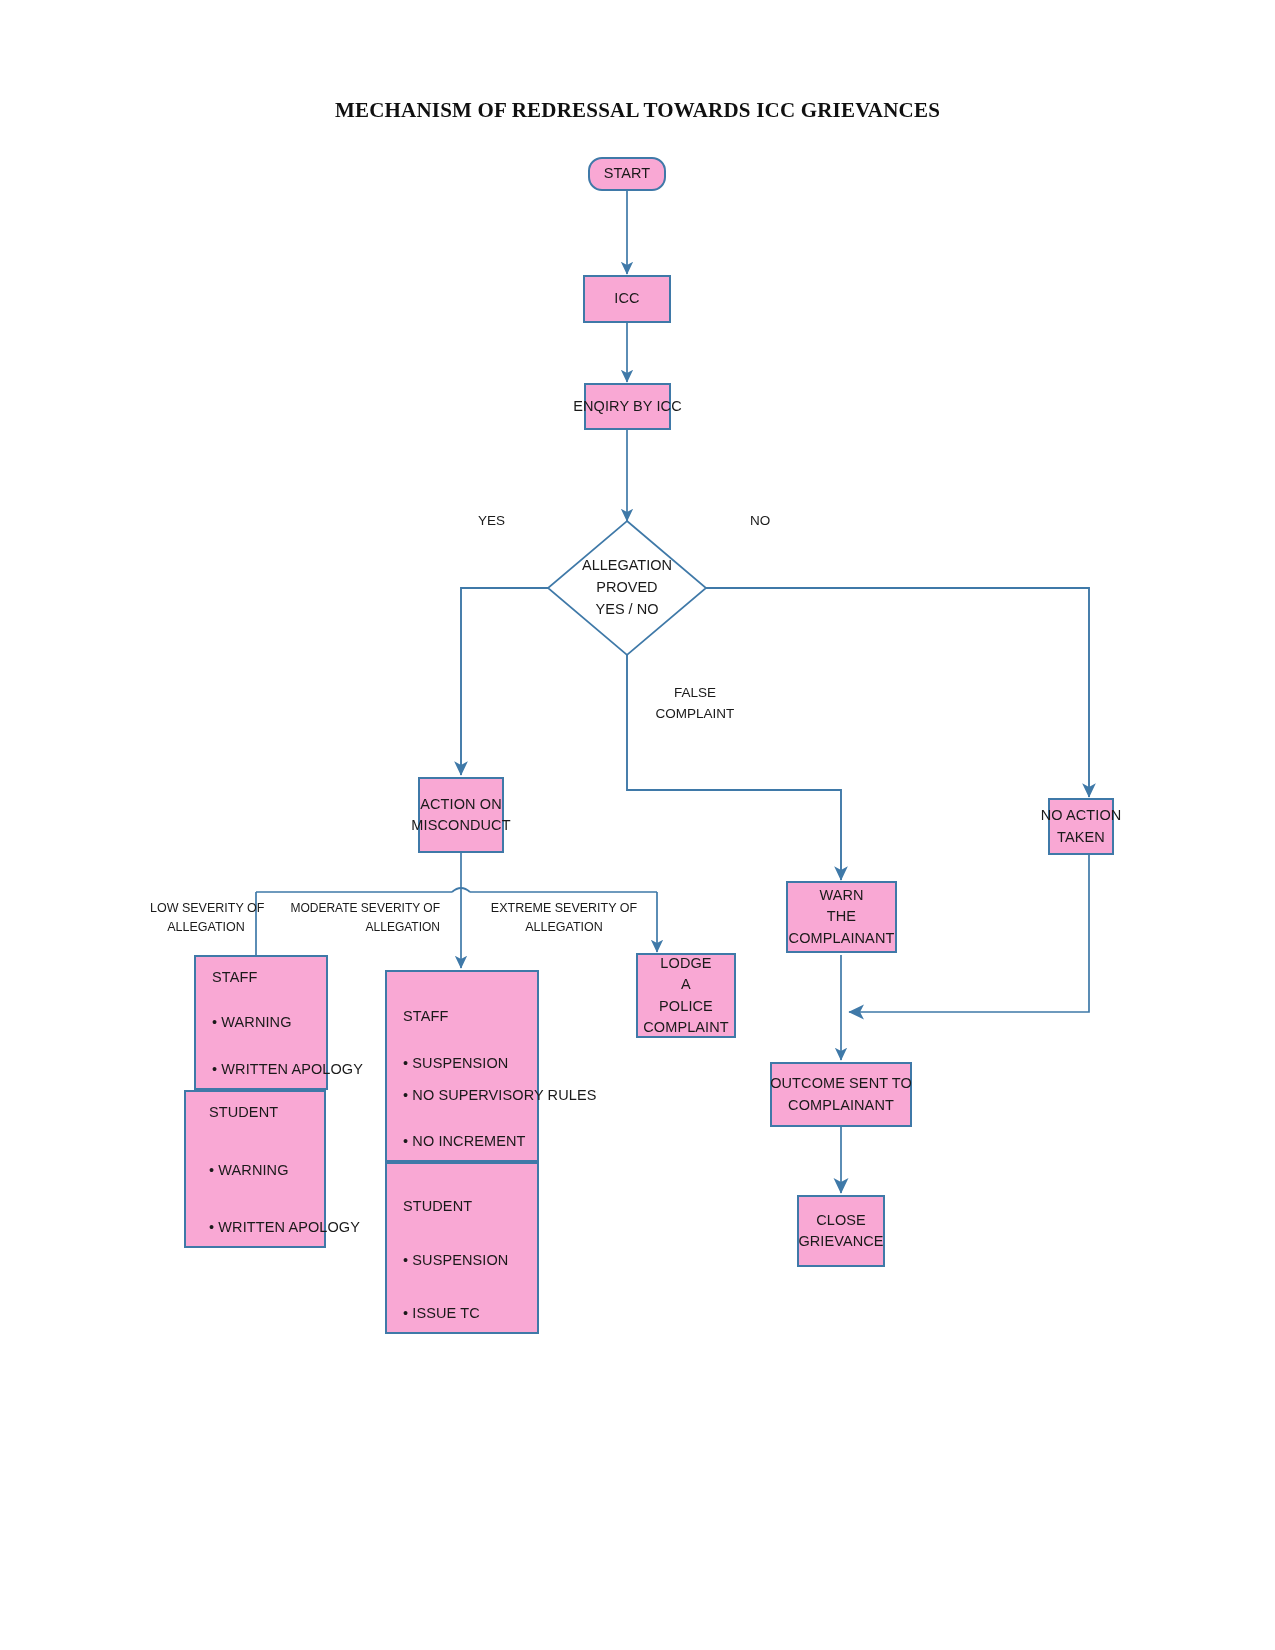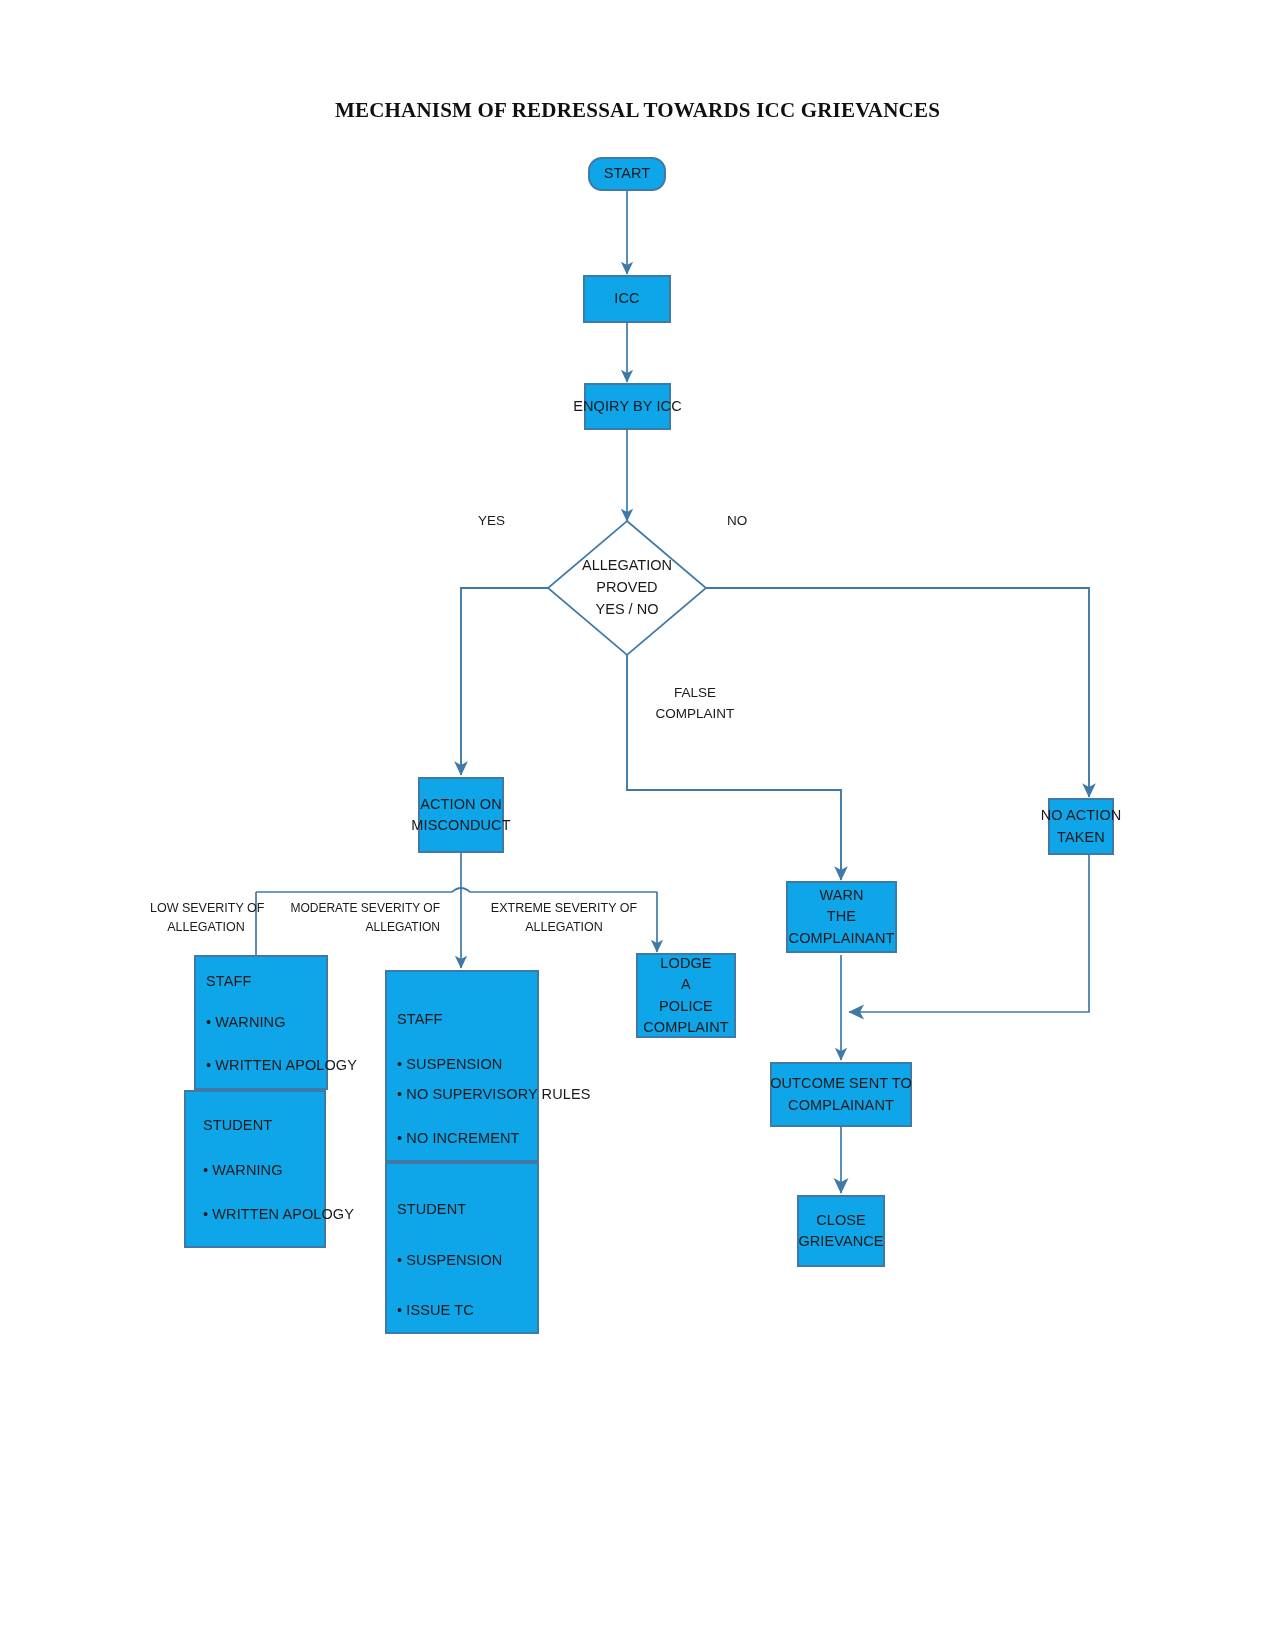--- a/index.html
+++ b/index.html
@@ -8,43 +8,43 @@
     width:1275px;height:1650px;position:relative;overflow:hidden;
   }
   #stage{position:absolute;left:0;top:0;width:1275px;height:1650px;}
 
   
   #wires{position:absolute;left:0;top:0;width:1275px;height:1650px;}
 
   .node{
     position:absolute;
     box-sizing:border-box;
-    background:#0ea5e9;
+    background:#f9a8d4;
     border:2px solid #3f79a8;
     display:flex;
     flex-direction:column;
     align-items:center;
     justify-content:center;
     color:#1a1a1a;
     font-size:14.5px;
     line-height:1.45;
     letter-spacing:.1px;
     text-align:center;
     z-index:3;
   }
   .node .ln{display:block;white-space:nowrap;}
 
   .terminator{border-radius:14px;}
 
   
   .listnode{
     align-items:flex-start;
-    justify-content:center;
+    justify-content:space-between;
     text-align:left;
-    padding:8px 0 8px 10px;
+    padding:8px 0 8px 16px;
   }
   .listnode .head{display:block;font-size:14.5px;margin:2px 0 4px 0;}
   .listnode .bul{display:block;font-size:14.5px;white-space:nowrap;}
 
   
   .flabel{
     position:absolute;
     color:#1a1a1a;
     font-size:13.5px;
     line-height:1.55;
@@ -205,21 +205,21 @@
     <span class="head" style="margin-top:24px;">STUDENT</span>
     <span class="bul" style="margin-top:26px;">• SUSPENSION</span>
     <span class="bul" style="margin-top:28px;">• ISSUE TC</span>
   </div>
 
 
   <div class="flabel" style="left:478px;top:511px;">
     <span class="ln">YES</span>
   </div>
 
-  <div class="flabel" style="left:727px;top:511px;">
+  <div class="flabel" style="left:750px;top:511px;">
     <span class="ln">NO</span>
   </div>
 
   <div class="flabel" style="left:652px;top:683px;width:86px;text-align:center;">
     <span class="ln">FALSE</span>
     <span class="ln">COMPLAINT</span>
   </div>
 
   <div class="flabel" style="left:150px;top:899px;width:112px;text-align:center;font-size:12.5px;">
     <span class="ln">LOW SEVERITY OF</span>

